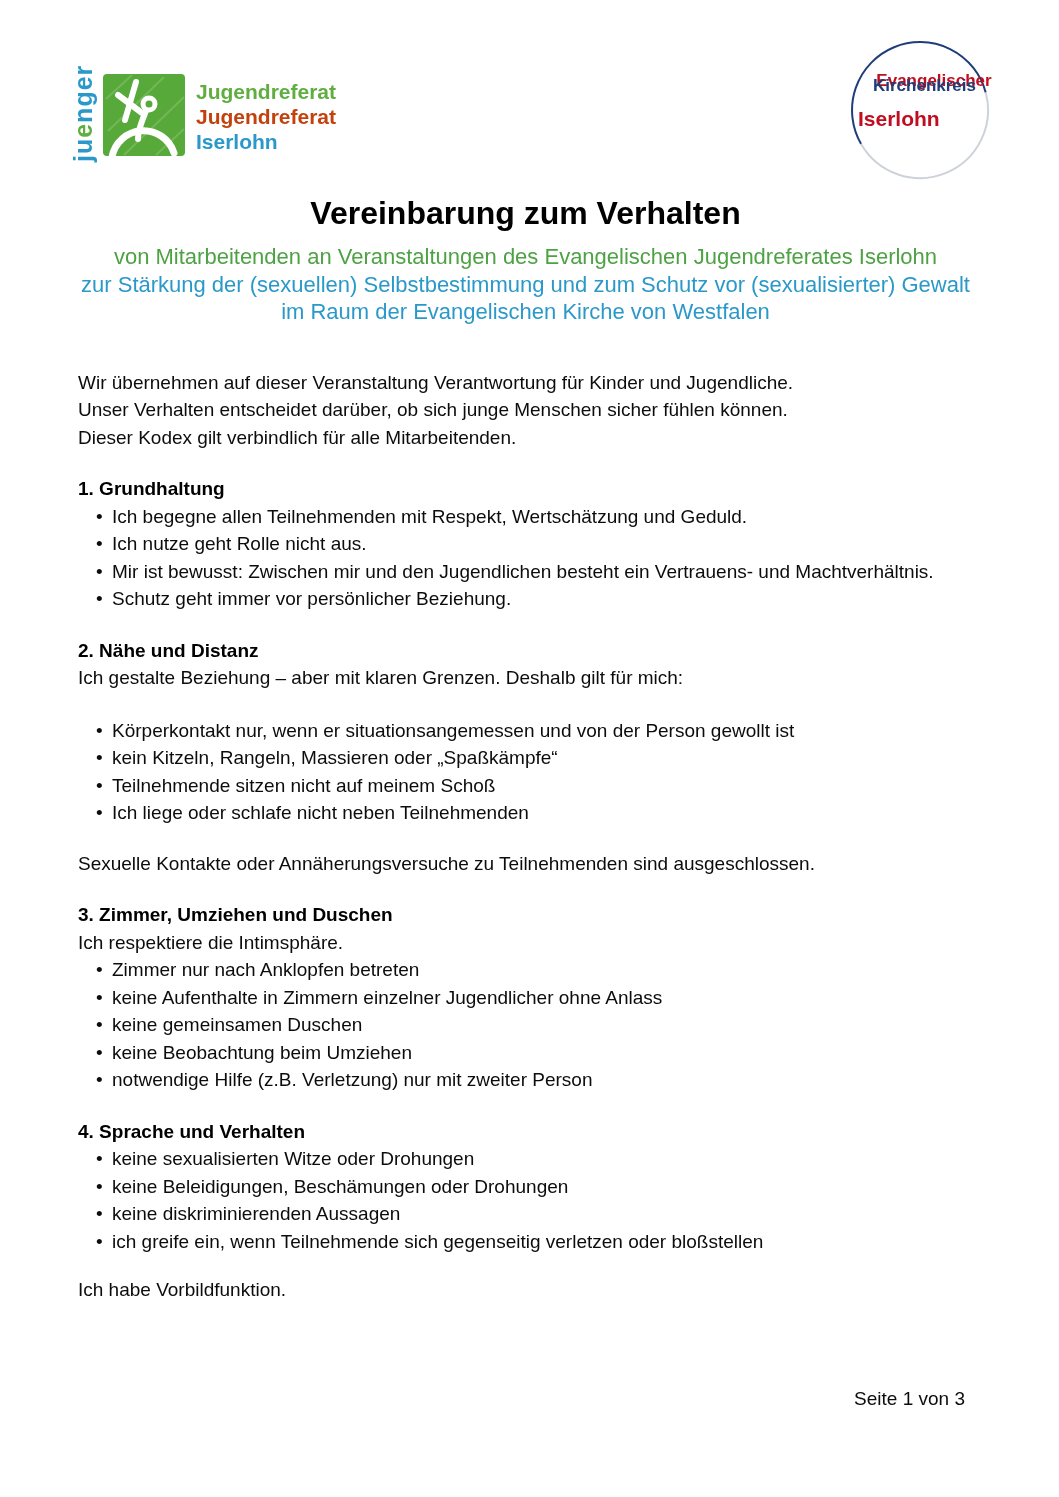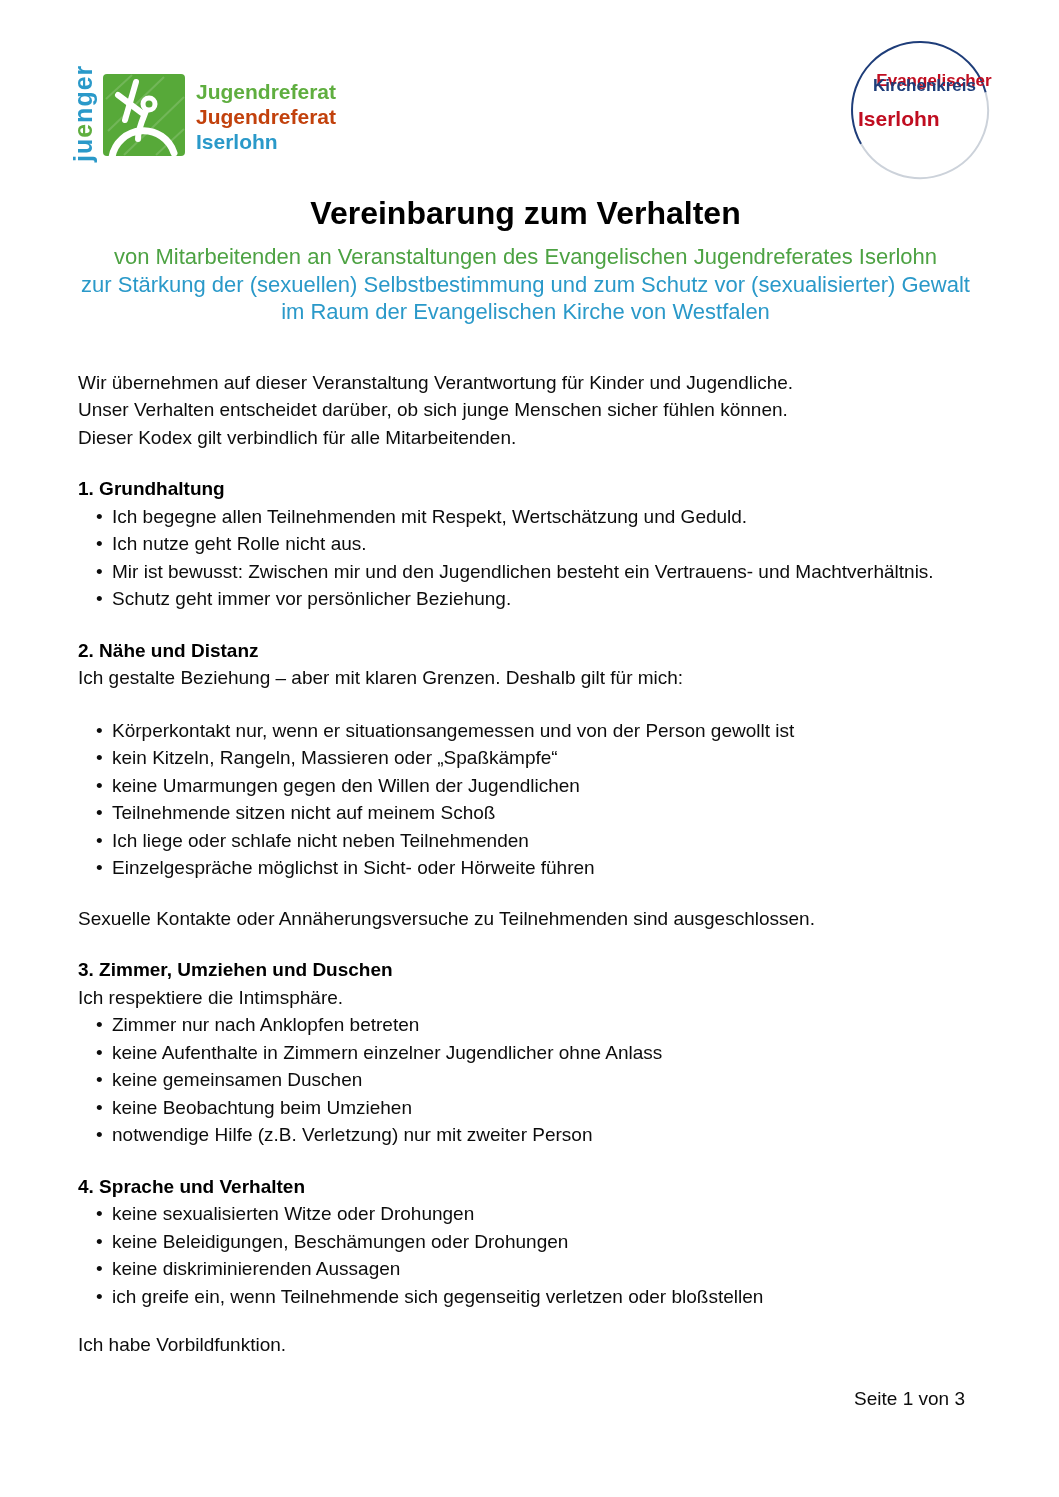--- a/index.html
+++ b/index.html
@@ -106,24 +106,22 @@
         </ul>
 
   </section>
 
   <section class="section">
     <h2 class="sec-heading">2. Nähe und Distanz</h2>
     <p class="sec-intro">Ich gestalte Beziehung – aber mit klaren Grenzen. Deshalb gilt für mich:</p>
     <ul class="bullets gap-top">
           <li>Körperkontakt nur, wenn er situationsangemessen und von der Person gewollt ist</li>
           <li>kein Kitzeln, Rangeln, Massieren oder „Spaßkämpfe“</li>
-          <li>keine Umarmungen gegen den Willen der Jugendlichen</li>
           <li>Teilnehmende sitzen nicht auf meinem Schoß</li>
           <li>Ich liege oder schlafe nicht neben Teilnehmenden</li>
-          <li>Einzelgespräche möglichst in Sicht- oder Hörweite führen</li>
         </ul>
     <p class="after-para">Sexuelle Kontakte oder Annäherungsversuche zu Teilnehmenden sind ausgeschlossen.</p>
   </section>
 
   <section class="section">
     <h2 class="sec-heading">3. Zimmer, Umziehen und Duschen</h2>
     <p class="sec-intro">Ich respektiere die Intimsphäre.</p>
     <ul class="bullets">
           <li>Zimmer nur nach Anklopfen betreten</li>
           <li>keine Aufenthalte in Zimmern einzelner Jugendlicher ohne Anlass</li>

